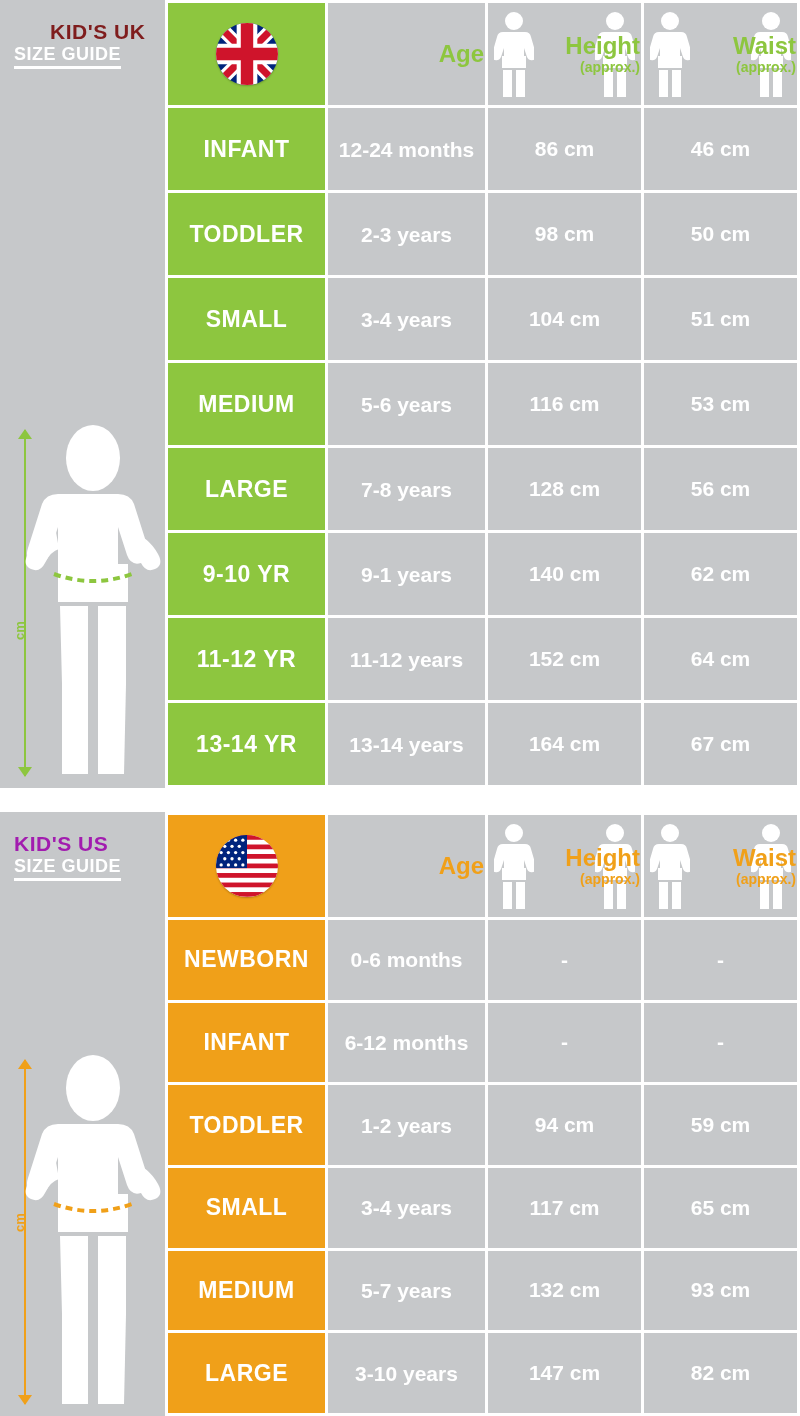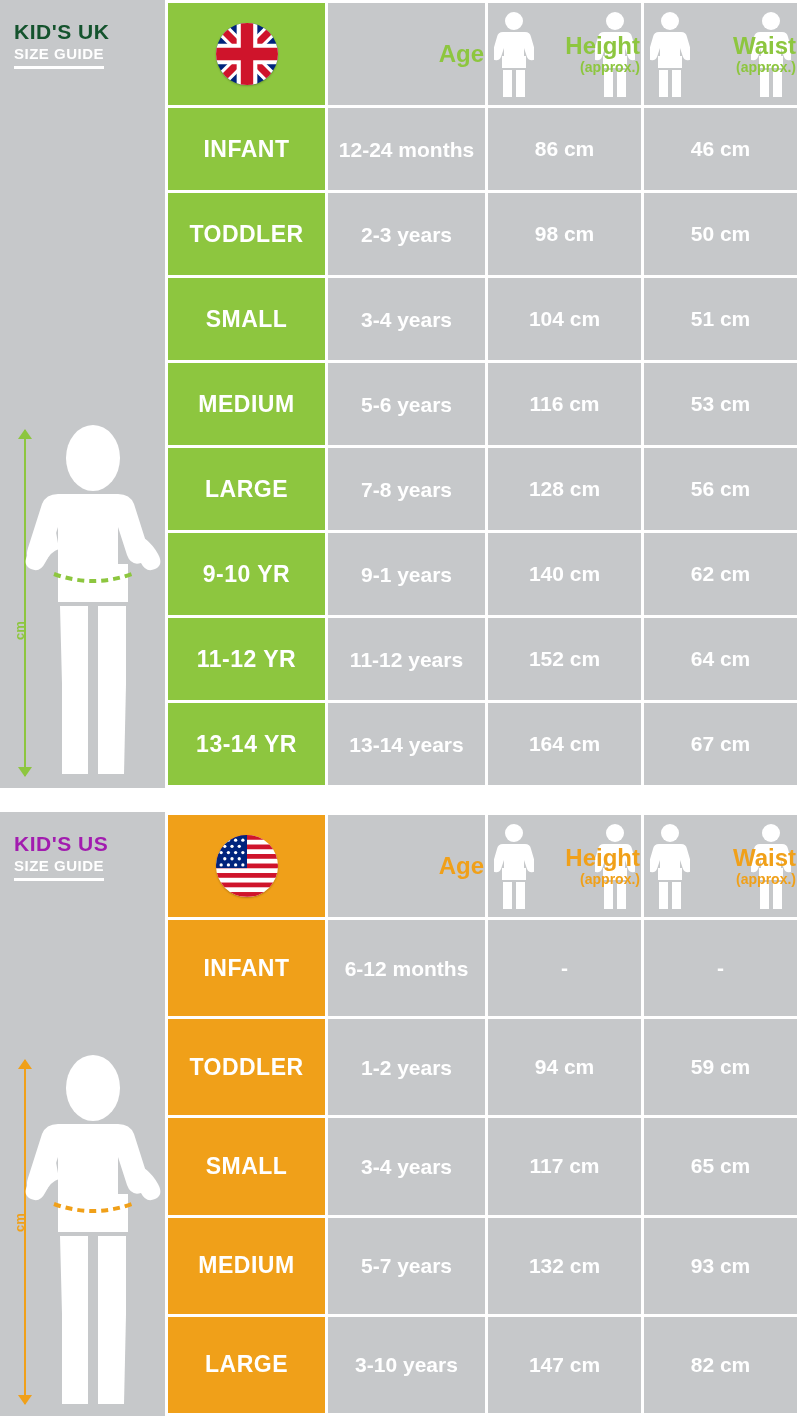--- a/index.html
+++ b/index.html
@@ -56,30 +56,30 @@
     box-sizing: border-box;
     padding: 20px 12px 0 14px;
   }
   .brand-line1 {
     font-size: 21px;
     font-weight: bold;
     letter-spacing: 0.5px;
     line-height: 24px;
   }
   .brand-line2 {
-    font-size: 15px;
+    font-size: 18px;
     font-weight: bold;
     color: #ffffff;
     letter-spacing: 0.5px;
     line-height: 20px;
     border-bottom: 3px solid #ffffff;
     display: inline-block;
     padding-bottom: 2px;
   }
-  .uk .brand-line1 { color: #14532d; }
+  .uk .brand-line1 { color: #7f1d1d; margin-left: 36px; }
   .us .brand-line1 { color: #a21caf; }
 
   
   .arrow-col {
     position: absolute;
     left: 18px;
     width: 14px;
   }
   .arrow-line {
     position: absolute;
@@ -489,20 +489,26 @@
                 <rect x="8" y="45" width="24" height="12"></rect>
                 <path d="M9 59 h9 v27 h-9z M22 59 h9 v27 h-9z"></path>
                     </g>
               </svg>
               <div class="hdr-title">Waist</div>
               <div class="hdr-sub">(approx.)</div>
             </td>
           </tr>
 
           <tr>
+            <td class="sizecol">NEWBORN</td>
+            <td class="agecol">0-6 months</td>
+            <td class="valcol">-</td>
+            <td class="valcol">-</td>
+          </tr>
+          <tr>
             <td class="sizecol">INFANT</td>
             <td class="agecol">6-12 months</td>
             <td class="valcol">-</td>
             <td class="valcol">-</td>
           </tr>
           <tr>
             <td class="sizecol">TODDLER</td>
             <td class="agecol">1-2 years</td>
             <td class="valcol">94 cm</td>
             <td class="valcol">59 cm</td>

